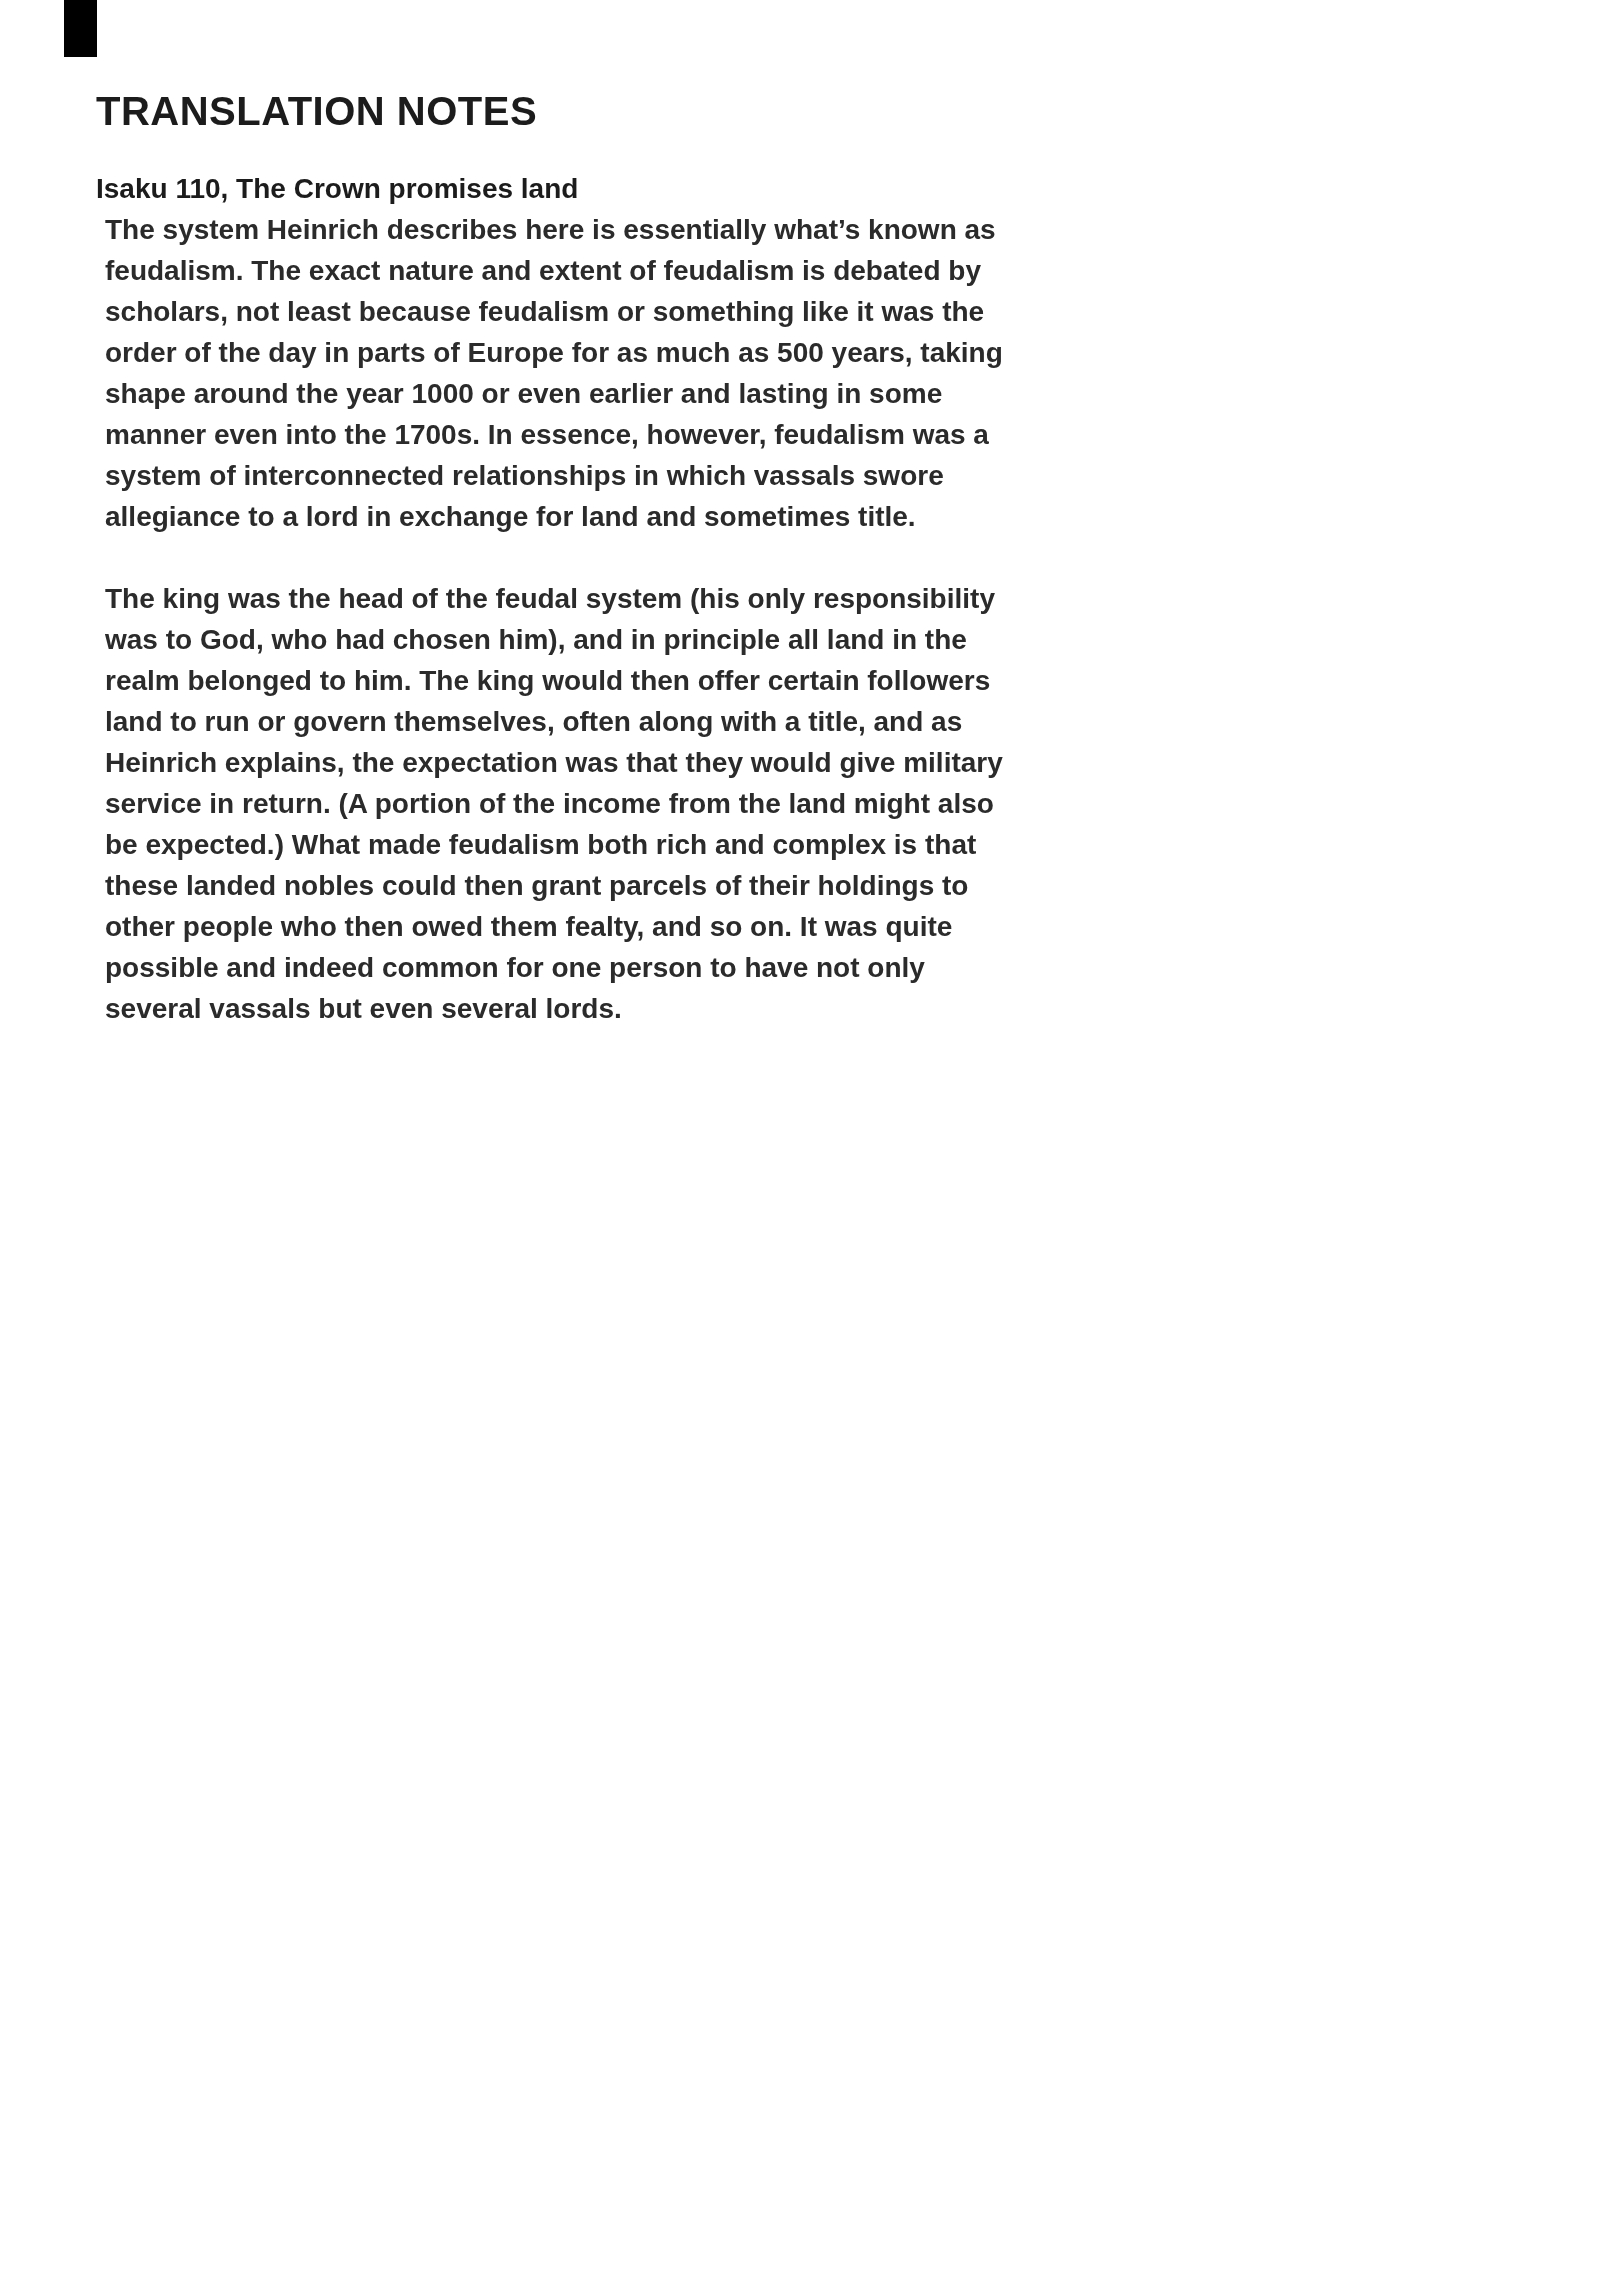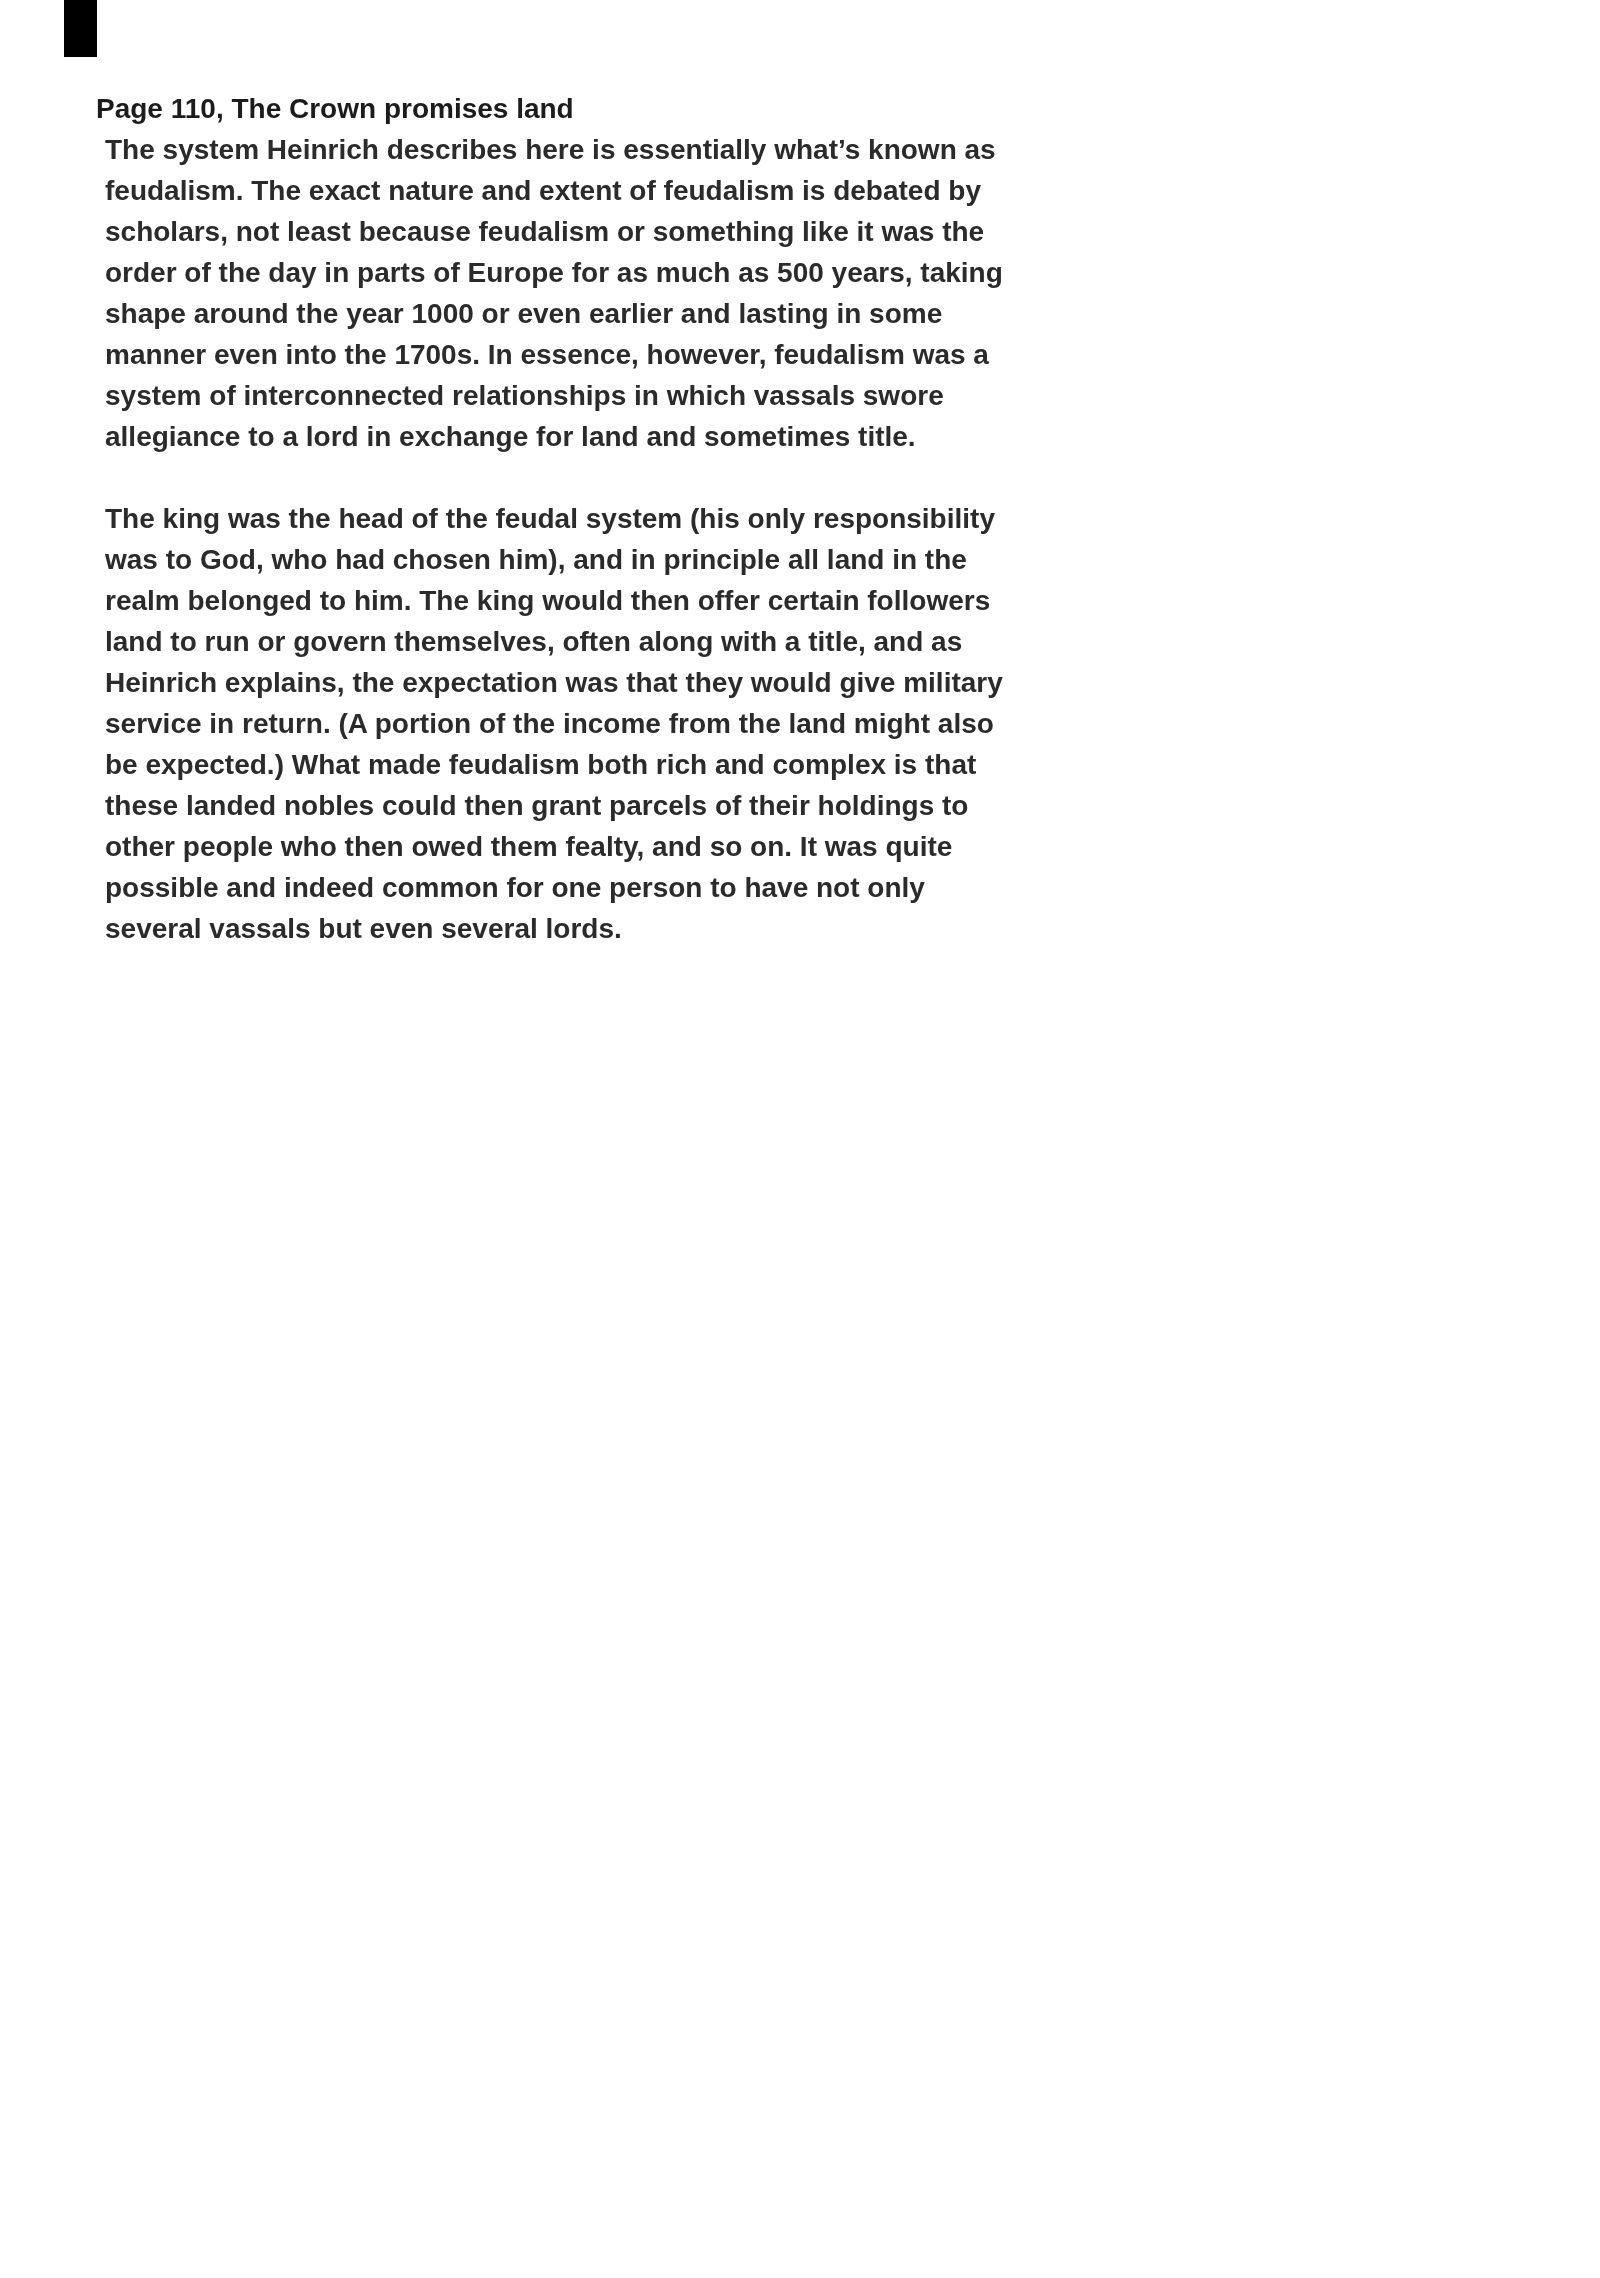--- a/index.html
+++ b/index.html
@@ -58,23 +58,24 @@
     margin: 0;
   }
 </style>
 </head>
 <body>
 
 <div class="corner-mark"></div>
 
 <div class="content">
 
+  <h1 class="page-title">TRANSLATION NOTES</h1>
 
   <section class="note-section">
-    <h2 class="note-heading">Page 110, The Crown promises land</h2>
+    <h2 class="note-heading">Isaku 110, The Crown promises land</h2>
     <p class="note-paragraph">The system Heinrich describes here is essentially what’s known as feudalism. The exact nature and extent of feudalism is debated by scholars, not least because feudalism or something like it was the order of the day in parts of Europe for as much as 500 years, taking shape around the year 1000 or even earlier and lasting in some manner even into the 1700s. In essence, however, feudalism was a system of interconnected relationships in which vassals swore allegiance to a lord in exchange for land and sometimes title.</p>
     <p class="note-paragraph">The king was the head of the feudal system (his only responsibility was to God, who had chosen him), and in principle all land in the realm belonged to him. The king would then offer certain followers land to run or govern themselves, often along with a title, and as Heinrich explains, the expectation was that they would give military service in return. (A portion of the income from the land might also be expected.) What made feudalism both rich and complex is that these landed nobles could then grant parcels of their holdings to other people who then owed them fealty, and so on. It was quite possible and indeed common for one person to have not only several vassals but even several lords.</p>
   </section>
 
   <section class="note-section">
   </section>
 
 </div>
 
 </body></html>

